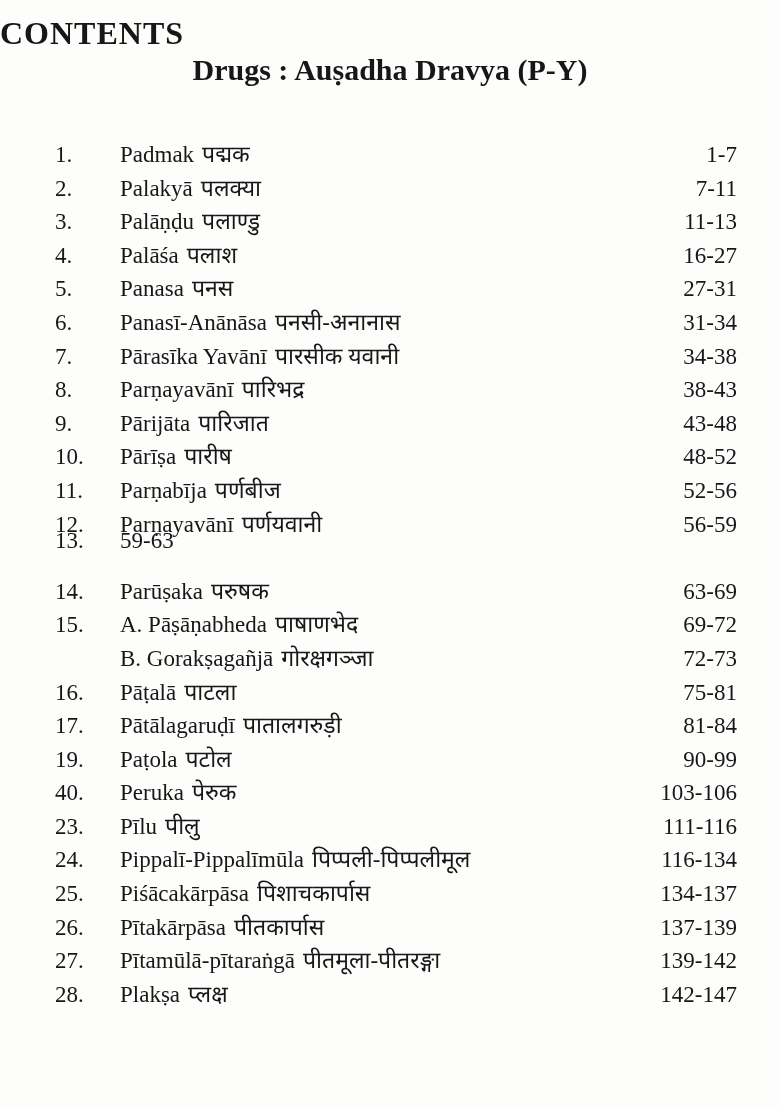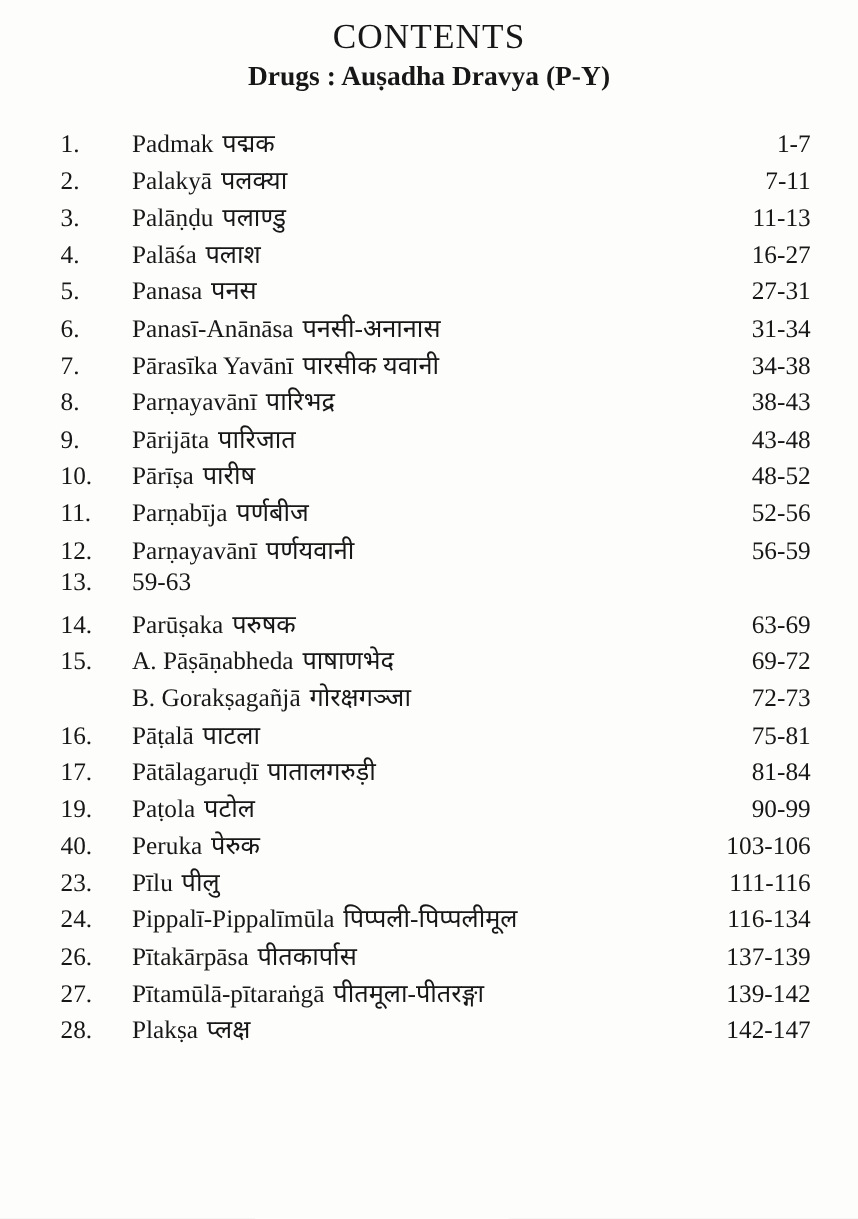--- a/index.html
+++ b/index.html
@@ -13,56 +13,58 @@
     height: 1108px;
     margin: 0 auto;
     background: #fdfdfc;
     color: #171717;
     font-family: "Liberation Serif", "DejaVu Serif", serif;
     overflow: hidden;
   }
   .page-title {
     margin: 0;
     padding-top: 15px;
-    text-align: center;
+    text-align: left;
     font-size: 32px;
     line-height: 36px;
-    font-weight: normal;
+    font-weight: bold;
     letter-spacing: 1px;
   }
   .page-subtitle {
     margin: 3px 0 4px 0;
     text-align: center;
-    font-size: 25px;
+    font-size: 30px;
     line-height: 31px;
     font-weight: bold;
   }
   .toc {
     margin: 28px 43px 0 55px;
   }
   .toc-row {
     display: flex;
     align-items: baseline;
     height: 33.6px;
     font-size: 23px;
     white-space: nowrap;
   }
   .entry-num {
     flex: 0 0 65px;
   }
   .entry-name {
     flex: 1 1 auto;
     overflow: hidden;
+    margin-top: 24px;
   }
   .entry-dev {
     margin-left: 8px;
   }
   .entry-pages {
     flex: 0 0 auto;
     text-align: right;
+    margin-top: 12px;
   }
 </style>
 </head>
 <body>
 
 <div class="sheet">
   <h1 class="page-title">CONTENTS</h1>
   <h2 class="page-subtitle">Drugs : Auṣadha Dravya (P-Y)</h2>
 
   <div class="toc">
@@ -193,20 +195,25 @@
     <span class="entry-name"><span class="entry-latin">Pīlu</span><span class="entry-dev">पीलु</span></span>
     <span class="entry-pages">111-116</span>
   </div>
 
   <div class="toc-row">
     <span class="entry-num">24.</span>
     <span class="entry-name"><span class="entry-latin">Pippalī-Pippalīmūla</span><span class="entry-dev">पिप्पली-पिप्पलीमूल</span></span>
     <span class="entry-pages">116-134</span>
   </div>
 
+  <div class="toc-row">
+    <span class="entry-num">25.</span>
+    <span class="entry-name"><span class="entry-latin">Piśācakārpāsa</span><span class="entry-dev">पिशाचकार्पास</span></span>
+    <span class="entry-pages">134-137</span>
+  </div>
 
   <div class="toc-row">
     <span class="entry-num">26.</span>
     <span class="entry-name"><span class="entry-latin">Pītakārpāsa</span><span class="entry-dev">पीतकार्पास</span></span>
     <span class="entry-pages">137-139</span>
   </div>
 
   <div class="toc-row">
     <span class="entry-num">27.</span>
     <span class="entry-name"><span class="entry-latin">Pītamūlā-pītaraṅgā</span><span class="entry-dev">पीतमूला-पीतरङ्गा</span></span>

